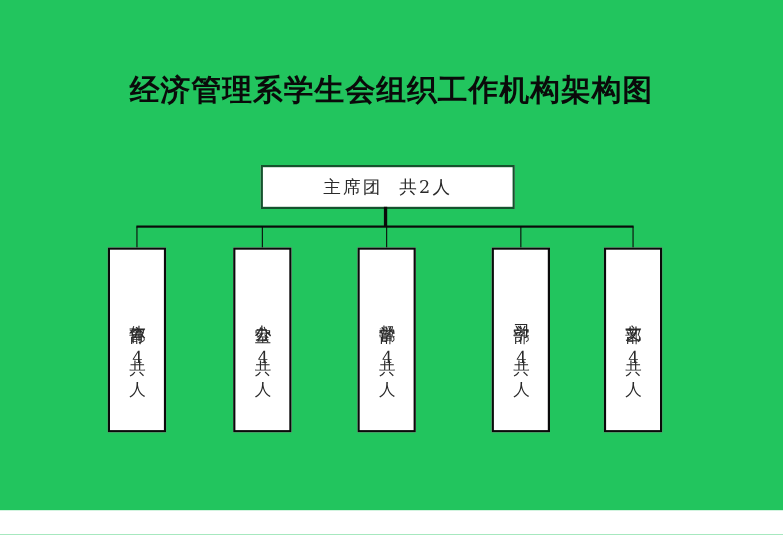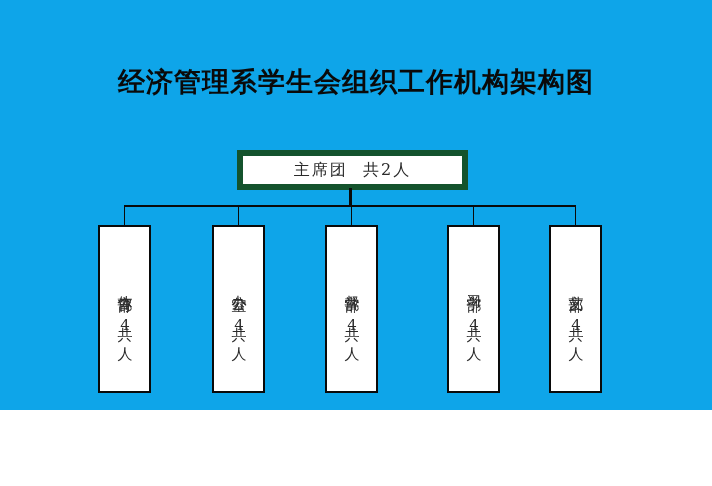--- a/index.html
+++ b/index.html
@@ -3,22 +3,22 @@
 <meta charset="utf-8">
 <style>
   html, body {
     margin: 0;
     padding: 0;
     background: #ffffff;
   }
   .canvas {
     position: relative;
     width: 712px;
-    height: 410px;
-    background: #0ea5e9;
+    height: 464px;
+    background: #22c55e;
     overflow: hidden;
     font-family: "DejaVu Sans", sans-serif;
   }
   .title {
     position: absolute;
     top: 64px;
     left: 0;
     width: 712px;
     margin: 0;
     text-align: center;
@@ -28,21 +28,21 @@
     letter-spacing: 1px;
     color: #0a0a0a;
   }
   .root-box {
     position: absolute;
     left: 237px;
     top: 150px;
     width: 231px;
     height: 40px;
     box-sizing: border-box;
-    border: 6px solid #14532d;
+    border: 2px solid #14532d;
     background: #ffffff;
     display: flex;
     align-items: center;
     justify-content: center;
   }
   .root-box .label {
     font-family: "DejaVu Serif", "Liberation Serif", serif;
     font-size: 16px;
     color: #2a2a2a;
     letter-spacing: 2px;

